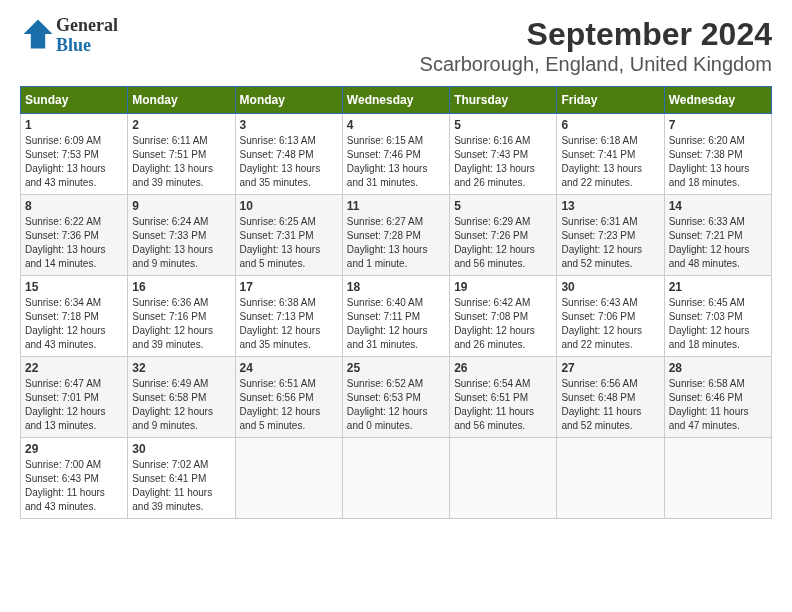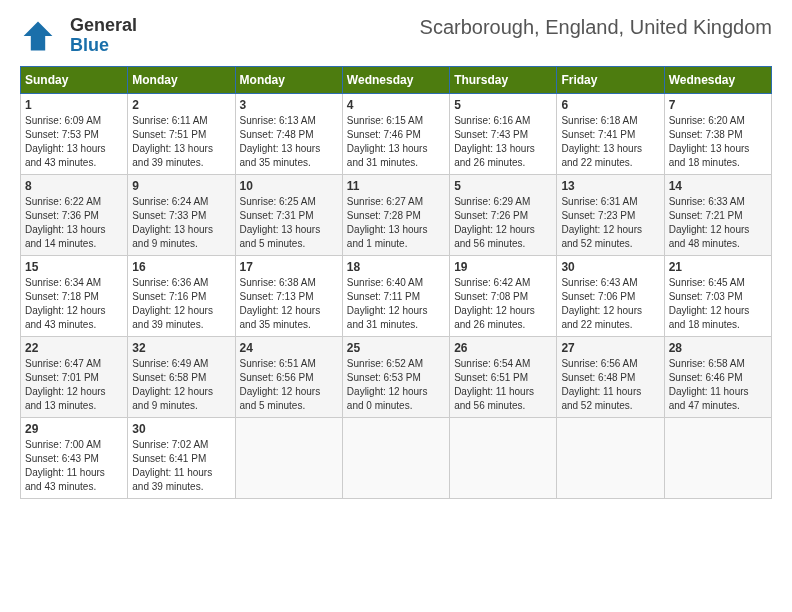--- a/index.html
+++ b/index.html
@@ -15,22 +15,22 @@
       padding: 16px 20px;
     }
     .header {
       display: flex;
       justify-content: space-between;
       align-items: flex-start;
       margin-bottom: 10px;
     }
     .logo {
       display: flex;
-      align-items: center;
-      gap: 14px;
+      gap: 0;
+      font-family: Liberation Serif, serif;
     }
     .logo-text {
       font-size: 18px;
       font-weight: bold;
       color: #333;
       line-height: 1.1;
     }
     .logo-text .general { display: block; }
     .logo-text .blue { display: block; color: #1a6faa; }
     .logo-icon {
@@ -98,20 +98,21 @@
       <svg class="logo-icon" viewBox="0 0 40 40">
         <polygon points="20,4 36,20 28,20 28,36 12,36 12,20 4,20" fill="#1a6faa"></polygon>
         <polygon points="24,4 38,18 32,12" fill="#4db8e8"></polygon>
       </svg>
       <div class="logo-text">
         <span class="general">General</span>
         <span class="blue">Blue</span>
       </div>
     </div>
     <div class="title-area">
+      <div class="month-title">September 2024</div>
       <div class="location">Scarborough, England, United Kingdom</div>
     </div>
   </div>
 
   <table class="calendar-table">
     <thead>
       <tr>
       <th>Sunday</th>
           <th>Monday</th>
           <th>Monday</th>

